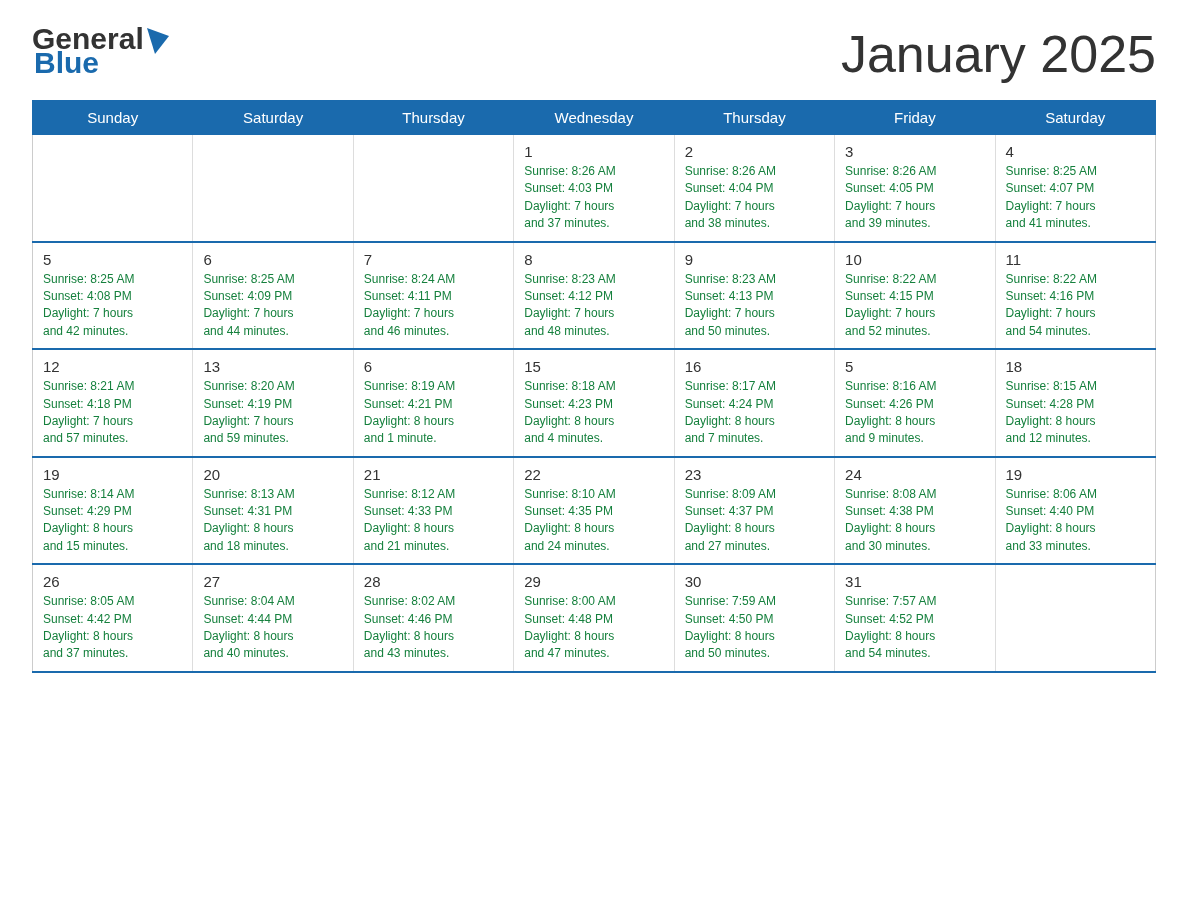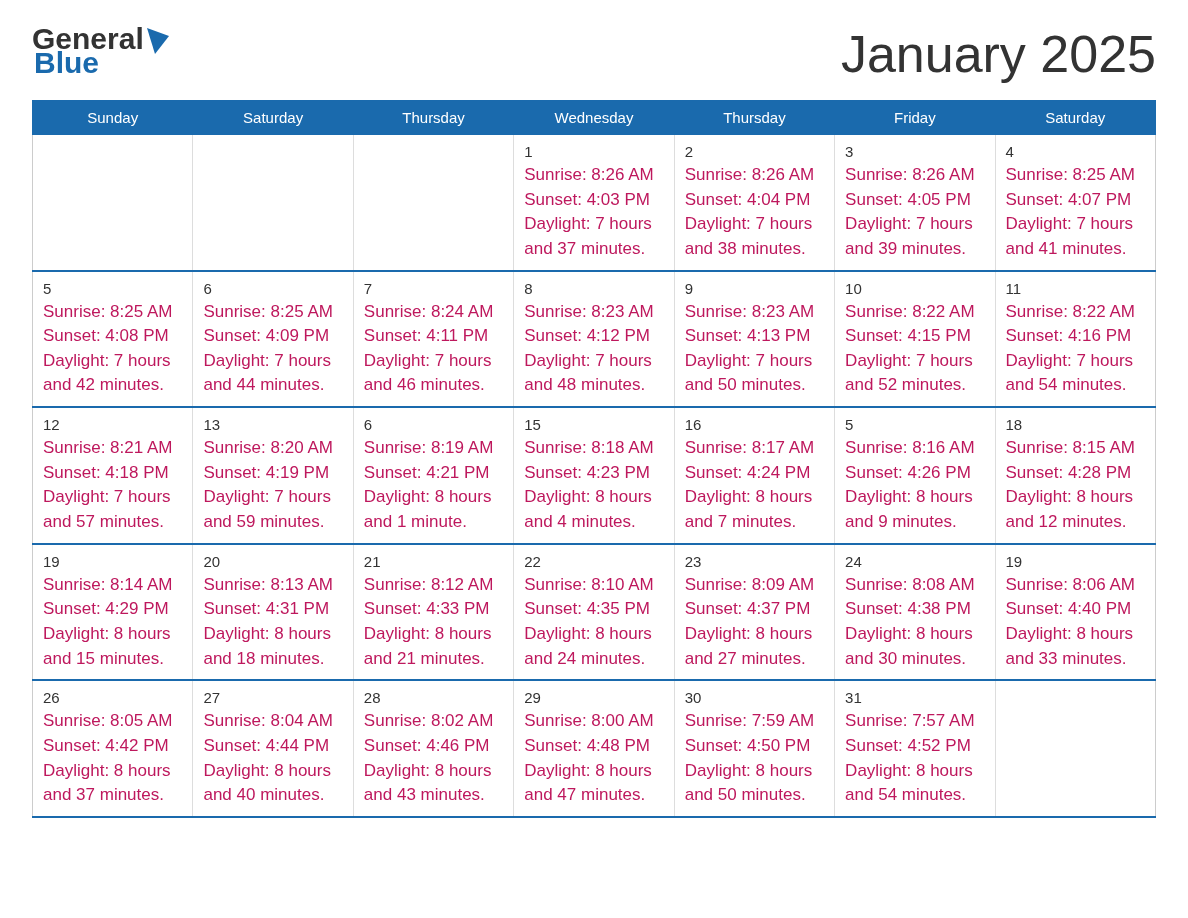--- a/index.html
+++ b/index.html
@@ -68,22 +68,22 @@
       border-right: 1px solid #ccc;
     }
     .day-number {
       font-size: 15px;
       font-weight: normal;
       display: block;
       margin-bottom: 3px;
       color: #333;
     }
     .day-info {
-      font-size: 17px;
-      color: #be185d;
+      font-size: 12px;
+      color: #15803d;
       line-height: 1.45;
     }
     .empty-cell {
       background: #fff;
     }
   </style>
 </head>
 <body>
 
 <div class="header">

